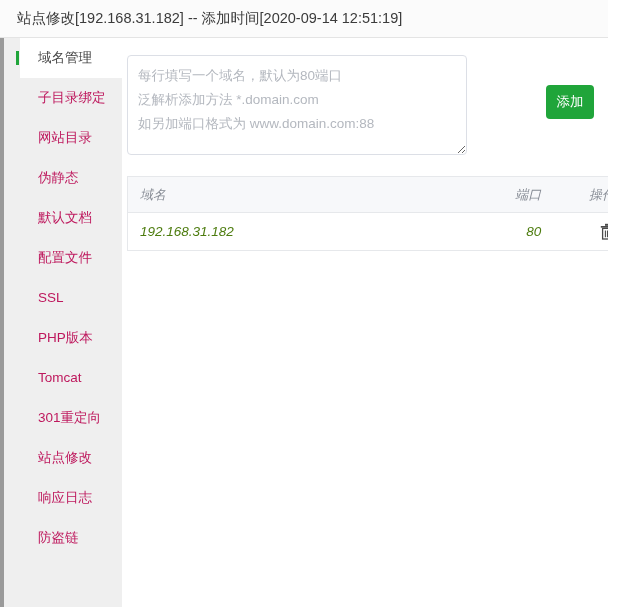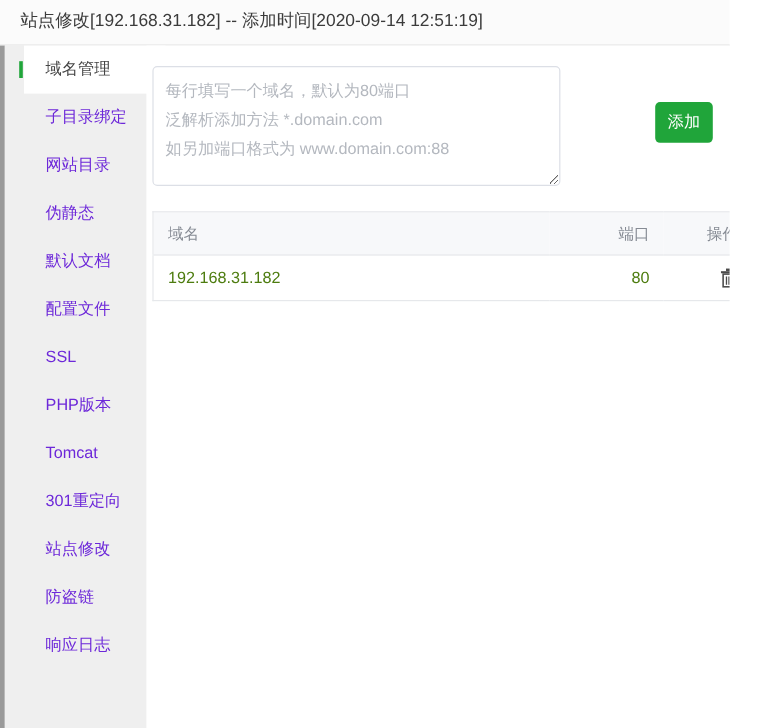--- a/index.html
+++ b/index.html
@@ -78,21 +78,21 @@
     height: 569px;
     background: #efefef;
     padding-left: 16px;
   }
   .sidebar-item {
     position: relative;
     height: 40px;
     line-height: 40px;
     padding-left: 18px;
     font-size: 13.5px;
-    color: #6d28d9;
+    color: #be185d;
     white-space: nowrap;
     cursor: pointer;
     box-sizing: border-box;
   }
   .sidebar-item.active {
     background: #ffffff;
     color: #444444;
   }
   .sidebar-item.active::before {
     content: "";
@@ -165,20 +165,21 @@
     border: 1px solid #e6e8eb;
     border-collapse: collapse;
     box-sizing: border-box;
     table-layout: fixed;
   }
   .domain-table th,
   .domain-table td {
     font-weight: normal;
     text-align: left;
     box-sizing: border-box;
+    font-style: italic;
   }
   .domain-table thead tr {
     background: #f7f8fa;
   }
   .domain-table th {
     height: 36px;
     font-size: 13px;
     color: #868b94;
     border-bottom: 1px solid #e6e8eb;
     padding: 0 12px;
@@ -248,24 +249,24 @@
     <div class="sidebar-item">
       <span>Tomcat</span>
     </div>
     <div class="sidebar-item">
       <span>301重定向</span>
     </div>
     <div class="sidebar-item">
       <span>站点修改</span>
     </div>
     <div class="sidebar-item">
+      <span>响应日志</span>
+    </div>
+    <div class="sidebar-item">
       <span>防盗链</span>
-    </div>
-    <div class="sidebar-item">
-      <span>响应日志</span>
     </div>
   </div>
 
   <div class="content">
 
     <div class="domain-form">
       <textarea class="domain-textarea" placeholder="每行填写一个域名，默认为80端口
 泛解析添加方法 *.domain.com
 如另加端口格式为 www.domain.com:88" style=""></textarea>
       <button class="add-btn">添加</button>

